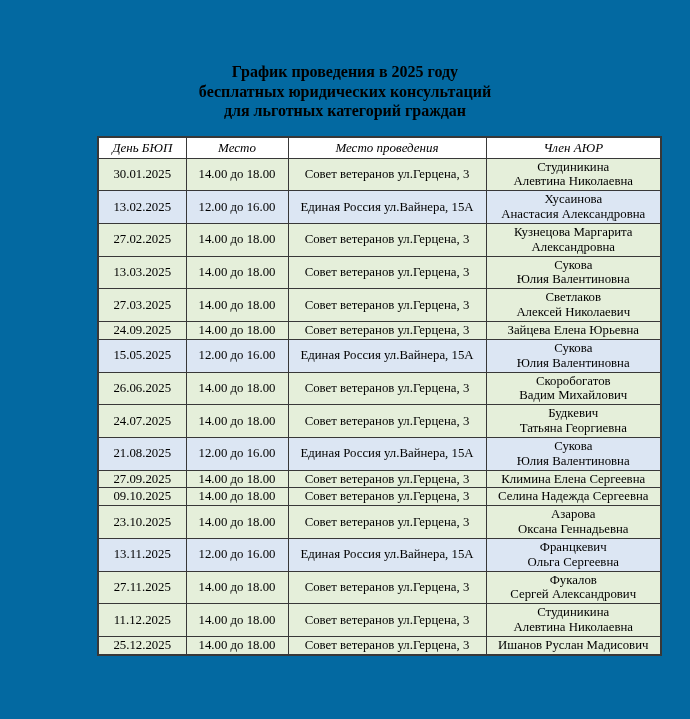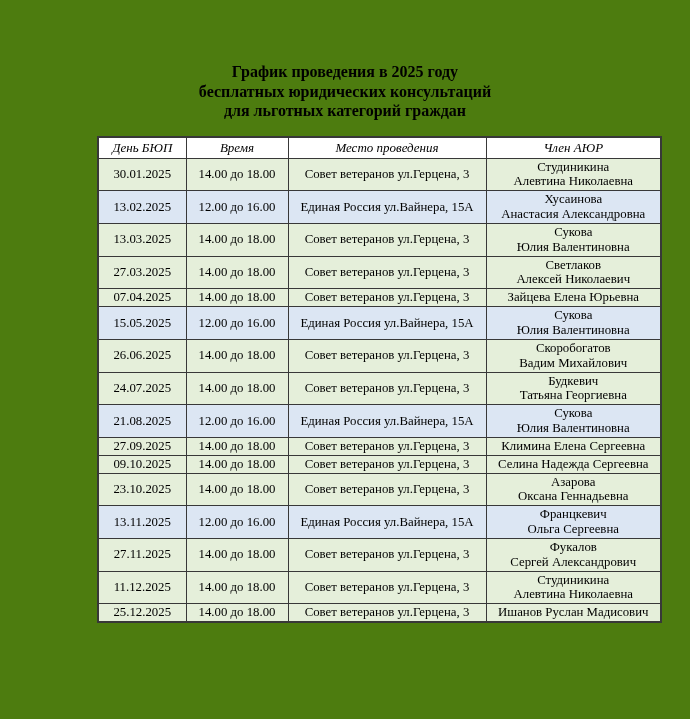--- a/index.html
+++ b/index.html
@@ -6,21 +6,21 @@
     margin: 0;
     padding: 0;
     background: #ffffff;
     font-family: "Liberation Serif", "DejaVu Serif", serif;
     color: #000000;
   }
   .page {
     position: relative;
     width: 690px;
     height: 719px;
-    background: #4d7c0f;
+    background: #0369a1;
     overflow: hidden;
   }
   .title {
     margin: 0 auto;
     padding-top: 62px;
     text-align: center;
     font-weight: bold;
     font-size: 16px;
     line-height: 1.22;
     white-space: pre-line;
@@ -68,56 +68,63 @@
   <table class="schedule">
     <colgroup>
       <col class="c-date">
       <col class="c-time">
       <col class="c-place">
       <col class="c-member">
     </colgroup>
     <thead>
       <tr>
         <th>День БЮП</th>
-        <th>Время</th>
+        <th>Место</th>
         <th>Место проведения</th>
         <th>Член АЮР</th>
       </tr>
     </thead>
     <tbody id="schedule-body">
         <tr class="green">
           <td>30.01.2025</td>
           <td>14.00 до 18.00</td>
           <td>Совет ветеранов ул.Герцена, 3</td>
           <td>Студиникина
 Алевтина Николаевна</td>
         </tr>
         <tr class="blue">
           <td>13.02.2025</td>
           <td>12.00 до 16.00</td>
           <td>Единая Россия ул.Вайнера, 15А</td>
           <td>Хусаинова
 Анастасия Александровна</td>
         </tr>
         <tr class="green">
+          <td>27.02.2025</td>
+          <td>14.00 до 18.00</td>
+          <td>Совет ветеранов ул.Герцена, 3</td>
+          <td>Кузнецова Маргарита
+Александровна</td>
+        </tr>
+        <tr class="green">
           <td>13.03.2025</td>
           <td>14.00 до 18.00</td>
           <td>Совет ветеранов ул.Герцена, 3</td>
           <td>Сукова
 Юлия Валентиновна</td>
         </tr>
         <tr class="green">
           <td>27.03.2025</td>
           <td>14.00 до 18.00</td>
           <td>Совет ветеранов ул.Герцена, 3</td>
           <td>Светлаков
 Алексей Николаевич</td>
         </tr>
         <tr class="green">
-          <td>07.04.2025</td>
+          <td>24.09.2025</td>
           <td>14.00 до 18.00</td>
           <td>Совет ветеранов ул.Герцена, 3</td>
           <td>Зайцева Елена Юрьевна</td>
         </tr>
         <tr class="blue">
           <td>15.05.2025</td>
           <td>12.00 до 16.00</td>
           <td>Единая Россия ул.Вайнера, 15А</td>
           <td>Сукова
 Юлия Валентиновна</td>

